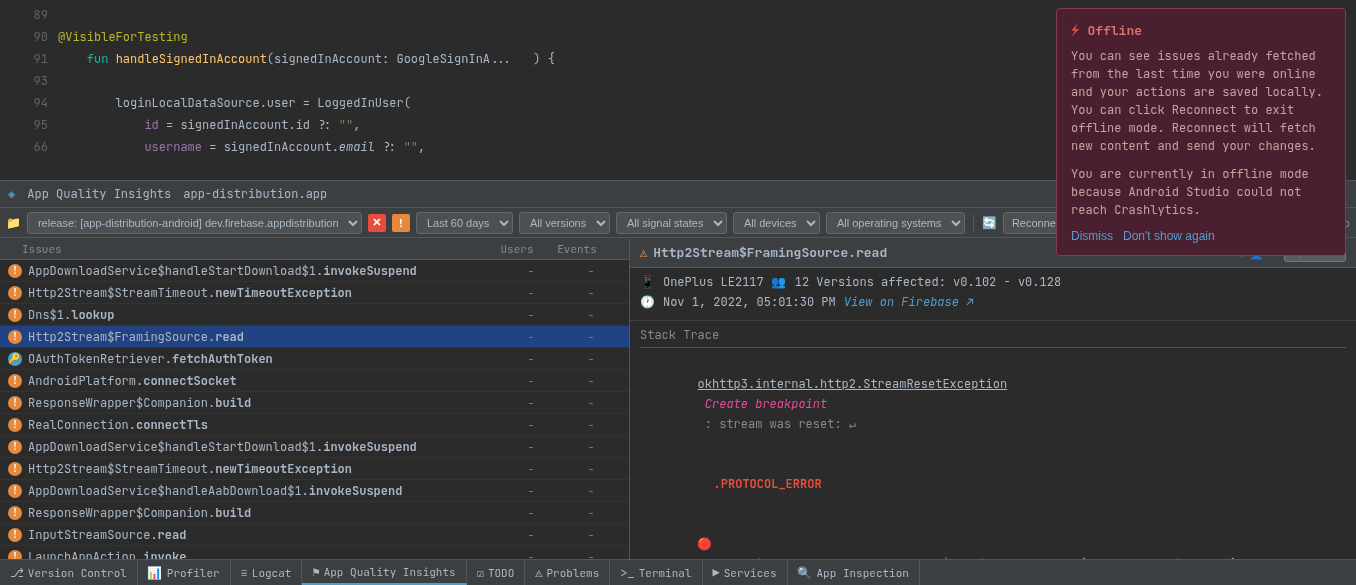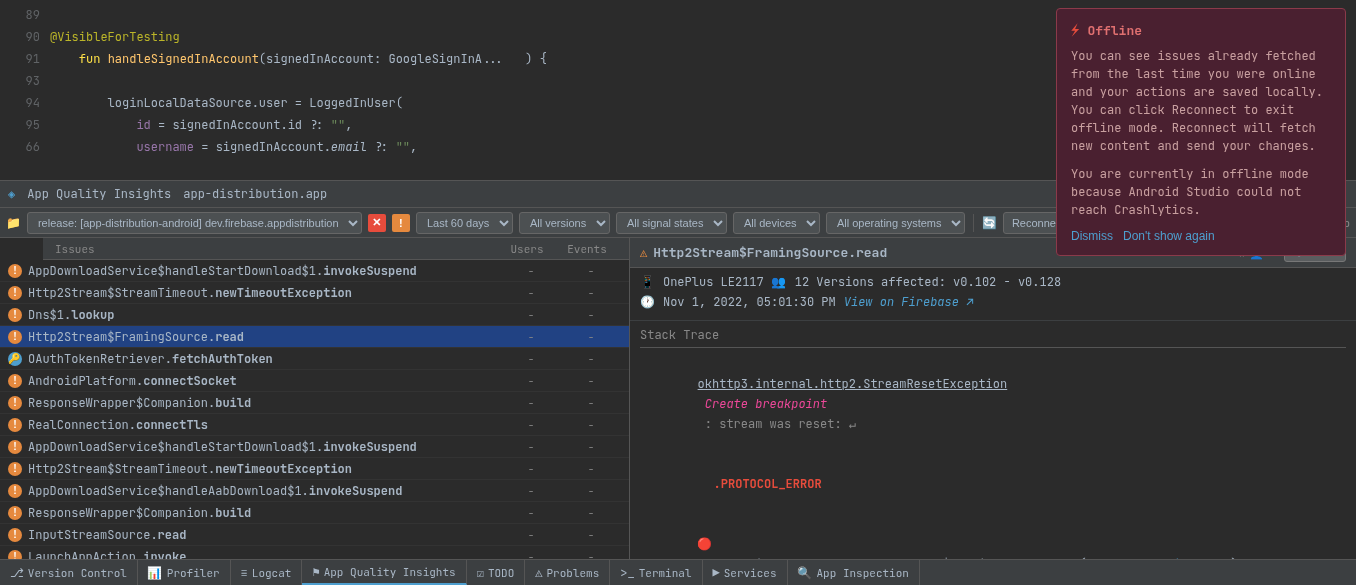--- a/index.html
+++ b/index.html
@@ -23,22 +23,21 @@
     }
     .code-lines {
       display: flex;
       flex-direction: column;
       padding: 4px 0;
     }
     .code-line {
       display: flex;
       align-items: center;
       height: 22px;
-      padding-left: 4px;
-      margin-left: 8px;
+      padding-left: 20px;
     }
     .line-number {
       width: 38px;
       text-align: right;
       padding-right: 10px;
       color: #606366;
       font-size: 12px;
       flex-shrink: 0;
     }
     .line-content {
@@ -114,26 +113,25 @@
       background: #2b2b2b;
       border-right: 1px solid #555;
       display: flex;
       flex-direction: column;
       overflow: hidden;
     }
     .issues-header {
       display: flex;
       align-items: center;
       height: 22px;
-      padding: 0 12px;
+      padding: 0 22px;
       background: #3c3f41;
       border-bottom: 1px solid #555;
       font-size: 11px;
       color: #888;
-      margin-left: 43px;
     }
     .issues-header-col {
       color: #888;
       font-size: 11px;
     }
     .col-issue { flex: 1; }
     .col-users { width: 60px; text-align: center; }
     .col-events { width: 60px; text-align: center; }
 
     .issues-list {
@@ -328,21 +326,21 @@
       <div class="code-line">
         <span class="line-number">89</span>
         <span class="line-content"></span>
       </div>
       <div class="code-line">
         <span class="line-number">90</span>
         <span class="line-content"><span style="color:#bbb529;">@VisibleForTesting</span></span>
       </div>
       <div class="code-line">
         <span class="line-number">91</span>
-        <span class="line-content">    <span style="color:#fde047;">fun</span> <span style="color:#ffc66d;">handleSignedInAccount</span>(<span style="color:#a9b7c6;">signedInAccount</span>: <span style="color:#a9b7c6;">GoogleSignInA</span>...   ) {</span>
+        <span class="line-content">    <span style="color:#14b8a6;">fun</span> <span style="color:#ffc66d;">handleSignedInAccount</span>(<span style="color:#a9b7c6;">signedInAccount</span>: <span style="color:#a9b7c6;">GoogleSignInA</span>...   ) {</span>
       </div>
       <div class="code-line">
         <span class="line-number">93</span>
         <span class="line-content"></span>
       </div>
       <div class="code-line">
         <span class="line-number">94</span>
         <span class="line-content">        <span style="color:#a9b7c6;">loginLocalDataSource</span>.<span style="color:#a9b7c6;">user</span> = <span style="color:#a9b7c6;">LoggedInUser</span>(</span>
       </div>
       <div class="code-line">

